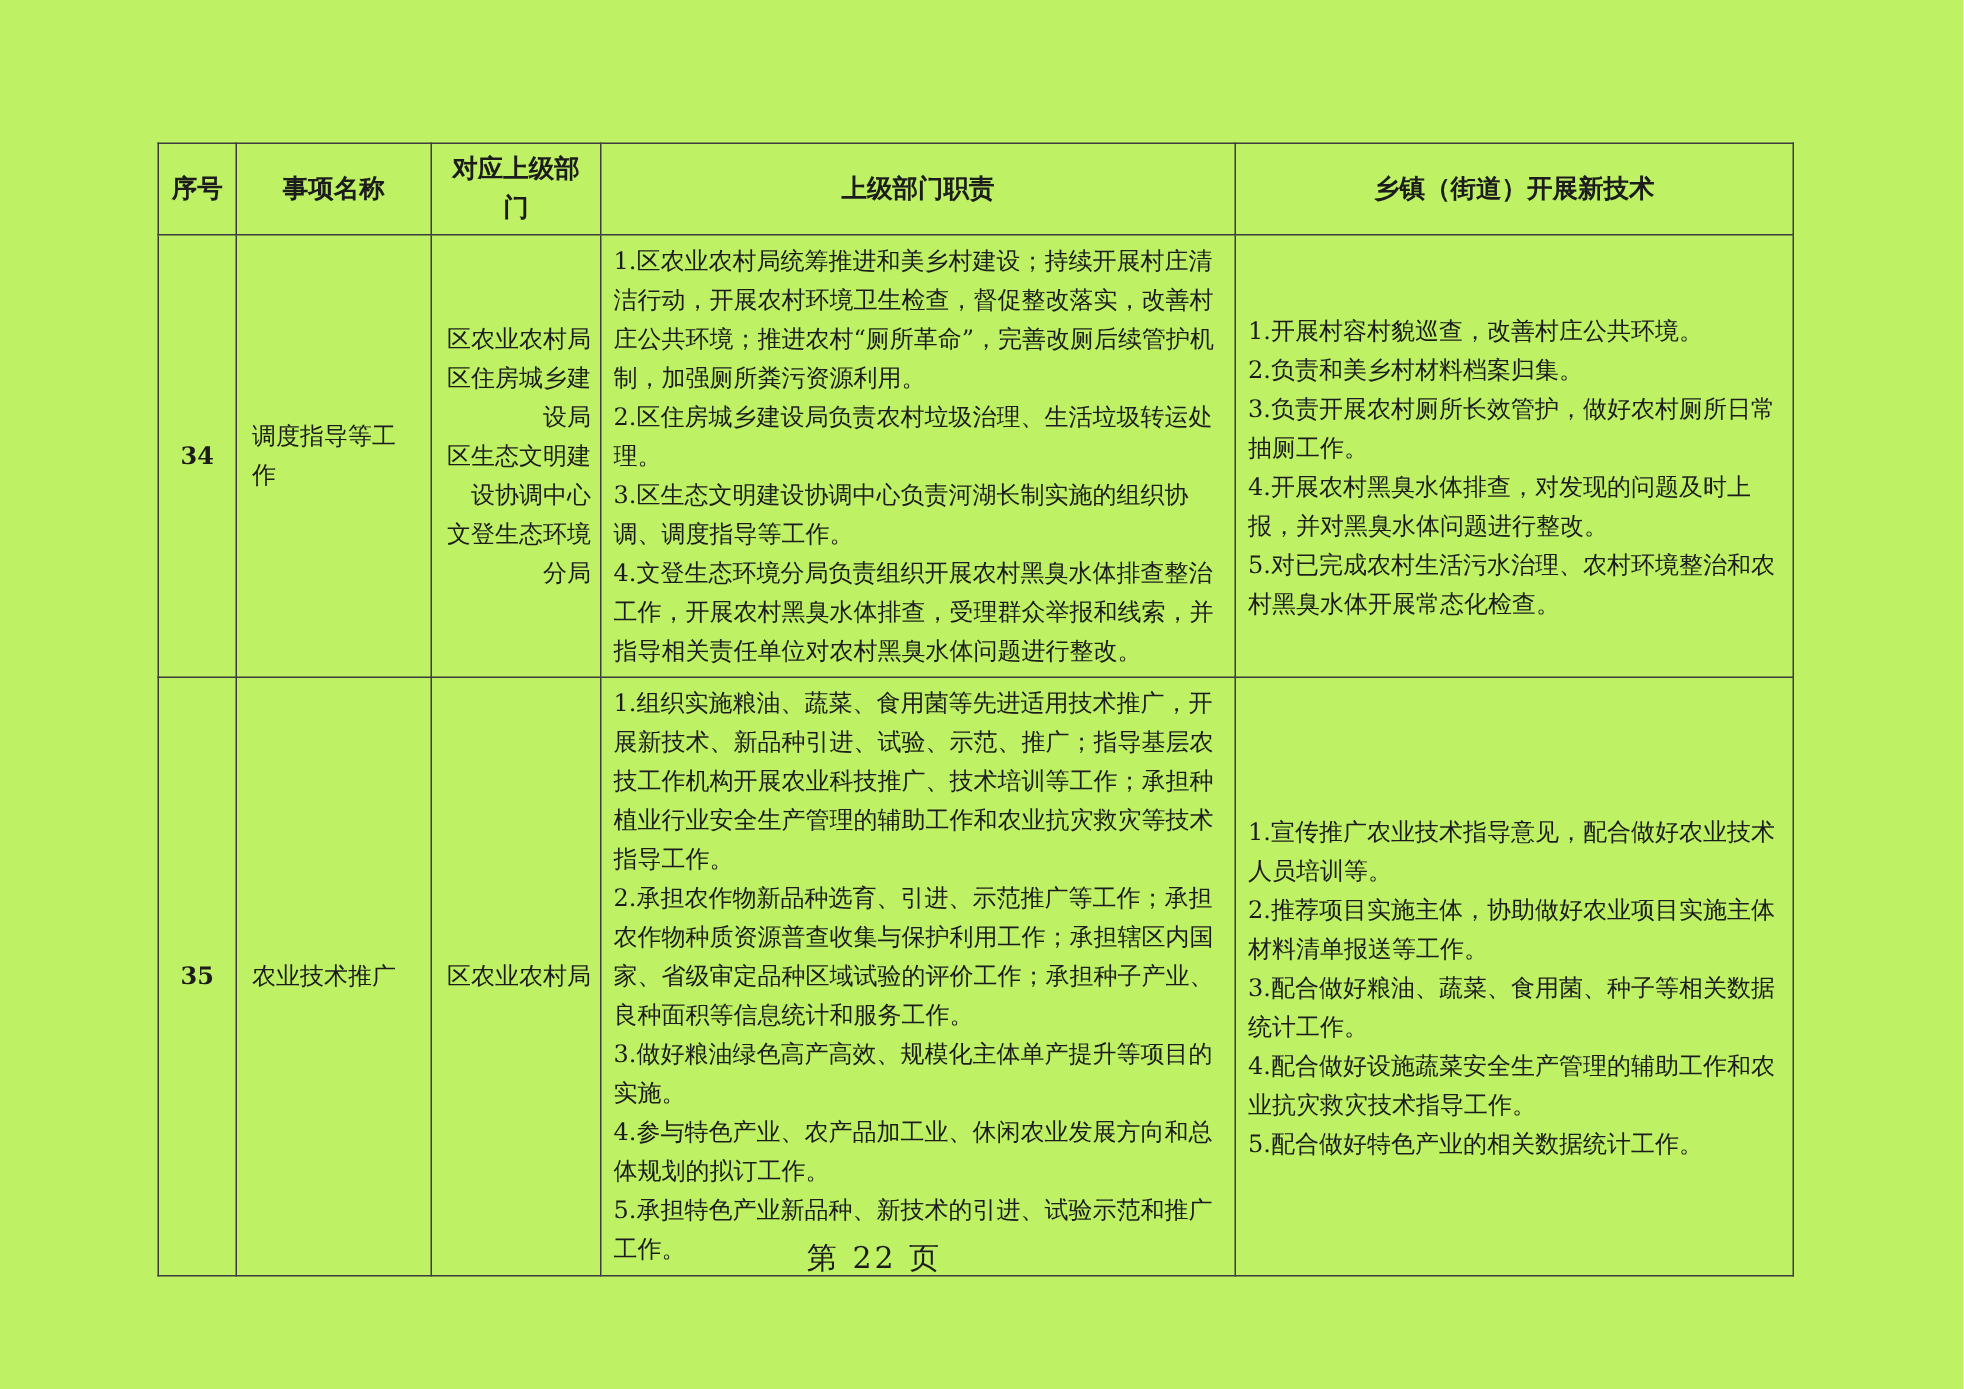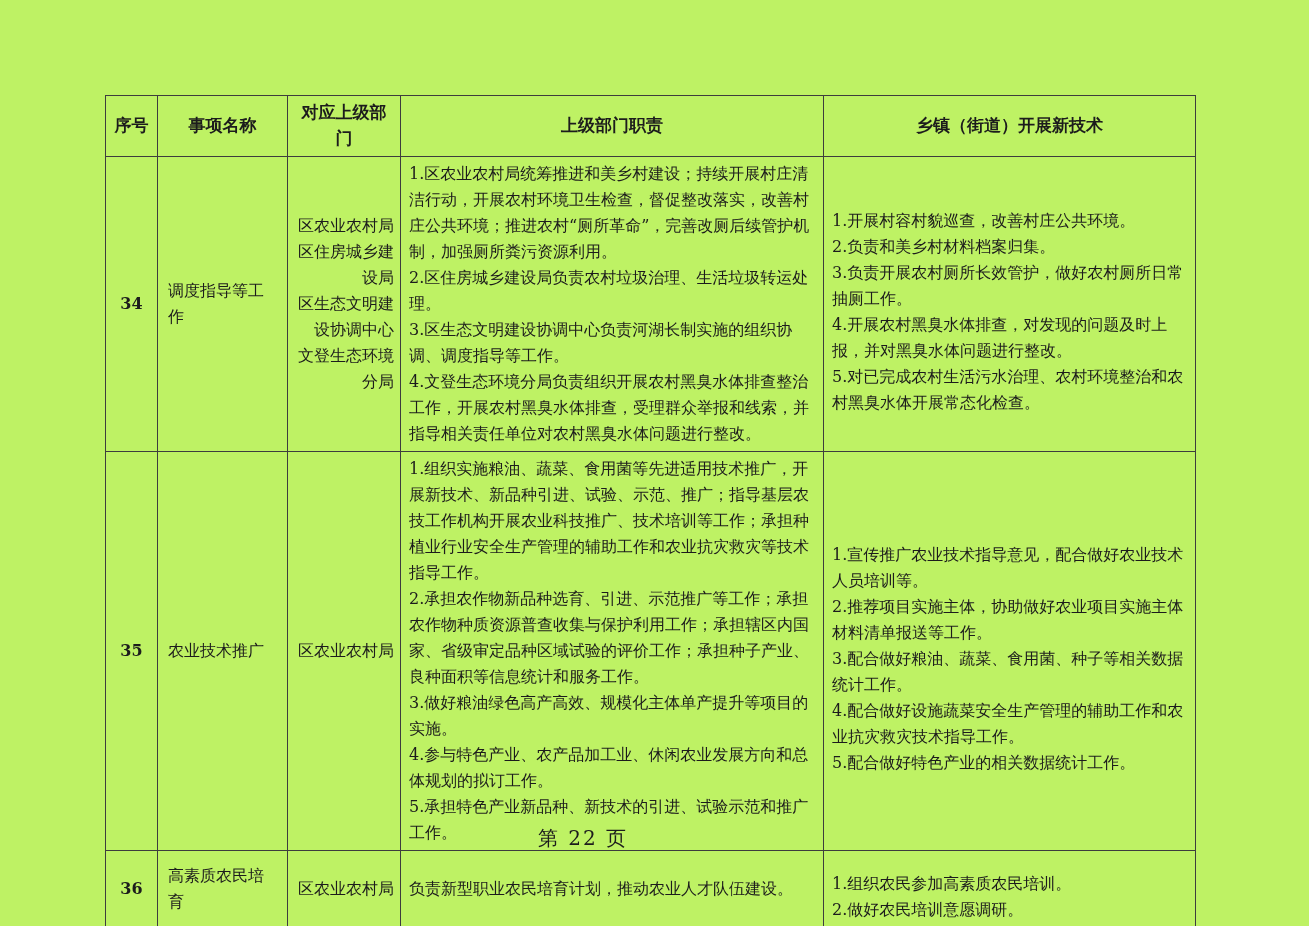--- a/index.html
+++ b/index.html
@@ -107,26 +107,18 @@
 2.承担农作物新品种选育、引进、示范推广等工作；承担农作物种质资源普查收集与保护利用工作；承担辖区内国家、省级审定品种区域试验的评价工作；承担种子产业、良种面积等信息统计和服务工作。
 3.做好粮油绿色高产高效、规模化主体单产提升等项目的实施。
 4.参与特色产业、农产品加工业、休闲农业发展方向和总体规划的拟订工作。
 5.承担特色产业新品种、新技术的引进、试验示范和推广工作。</td>
         <td class="c-coop pre">1.宣传推广农业技术指导意见，配合做好农业技术人员培训等。
 2.推荐项目实施主体，协助做好农业项目实施主体材料清单报送等工作。
 3.配合做好粮油、蔬菜、食用菌、种子等相关数据统计工作。
 4.配合做好设施蔬菜安全生产管理的辅助工作和农业抗灾救灾技术指导工作。
 5.配合做好特色产业的相关数据统计工作。</td>
       </tr>
-      <tr class="r36">
-        <td class="c-no">36</td>
-        <td class="c-name pre">高素质农民培育</td>
-        <td class="c-dept pre">区农业农村局</td>
-        <td class="c-duties pre">负责新型职业农民培育计划，推动农业人才队伍建设。</td>
-        <td class="c-coop pre">1.组织农民参加高素质农民培训。
-2.做好农民培训意愿调研。</td>
-      </tr>
     </tbody>
   </table>
 
   <div class="footer">第 22 页</div>
 
 </div>
 
 </body></html>

